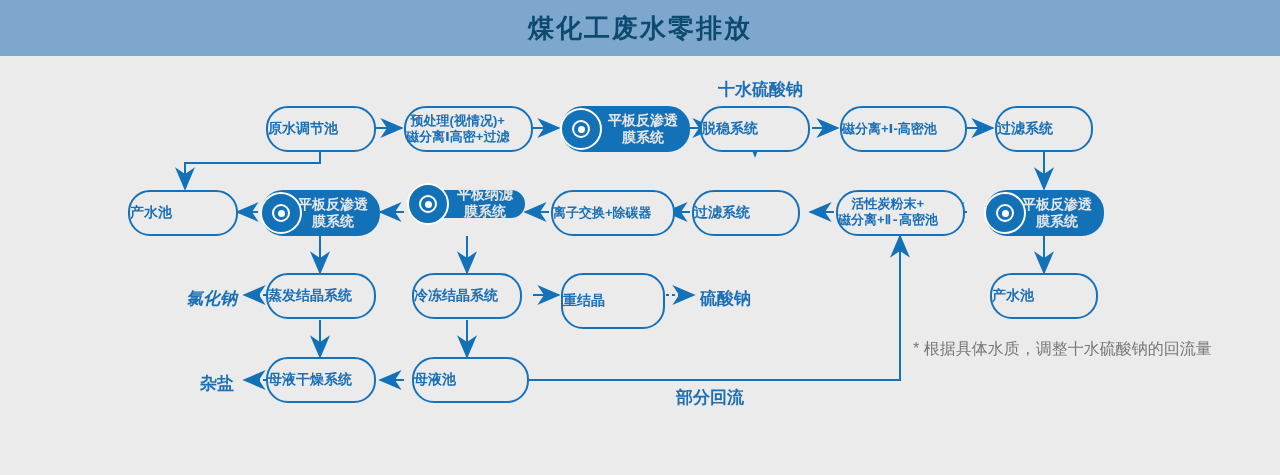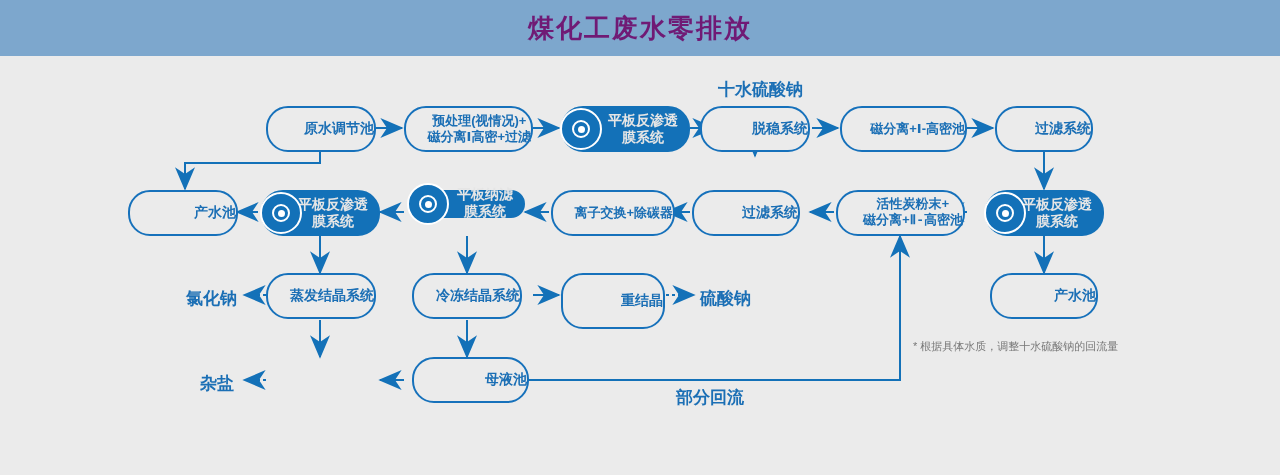--- a/index.html
+++ b/index.html
@@ -11,32 +11,32 @@
   }
   #app { position: relative; width: 1280px; height: 475px; background: #ebebeb; }
 
   .header {
     position: absolute; left: 0; top: 0;
     width: 1280px; height: 56px;
     background: #7da7cd;
     display: flex; align-items: center; justify-content: center;
   }
   .header-title {
-    color: #701a75;
+    color: #0c4a6e;
     font-size: 26px;
     font-weight: bold;
     letter-spacing: 2px;
   }
 
   .canvas { position: absolute; left: 0; top: 56px; width: 1280px; height: 419px; }
   svg.edges { position: absolute; left: 0; top: 0; width: 1280px; height: 419px; }
 
   .node {
     position: absolute;
-    display: flex; align-items: center; justify-content: flex-end;
+    display: flex; align-items: center; justify-content: flex-start;
     text-align: center;
     border: 2px solid #1671bb;
     border-radius: 22px;
     font-size: 14px;
     font-weight: bold;
     line-height: 1.25;
     color: #1b6fb5;
     background: #ebebeb;
     z-index: 3;
   }
@@ -74,21 +74,21 @@
   .free-label {
     position: absolute;
     font-size: 17px;
     font-weight: bold;
     color: #1b6fb5;
     white-space: nowrap;
     z-index: 3;
   }
   .footnote {
     position: absolute;
-    font-size: 11px;
+    font-size: 16px;
     color: #777777;
     white-space: nowrap;
     font-weight: normal;
     z-index: 3;
   }
 </style>
 </head>
 <body>
 
 <div id="app">
@@ -242,24 +242,27 @@
     </div>
 
     <div class="node" style="left:561px; top:217px; width:104px; height:56px;">
       <span class="node-label">重结晶</span>
     </div>
 
     <div class="node" style="left:990px; top:217px; width:108px; height:46px;">
       <span class="node-label">产水池</span>
     </div>
 
-    <div class="free-label" style="left:186px; top:231px;">氯化钠</div>
+    <div class="free-label" style="left:186px; top:231px;font-style:italic;">氯化钠</div>
 
     <div class="free-label" style="left:700px; top:231px;">硫酸钠</div>
 
+    <div class="node" style="left:266px; top:301px; width:110px; height:46px;">
+      <span class="node-label">母液干燥系统</span>
+    </div>
 
     <div class="node" style="left:412px; top:301px; width:117px; height:46px;">
       <span class="node-label">母液池</span>
     </div>
 
     <div class="free-label" style="left:200px; top:316px;">杂盐</div>
 
     <div class="free-label" style="left:676px; top:330px;">部分回流</div>
 
     <div class="footnote" style="left:913px; top:283px;">* 根据具体水质，调整十水硫酸钠的回流量</div>

